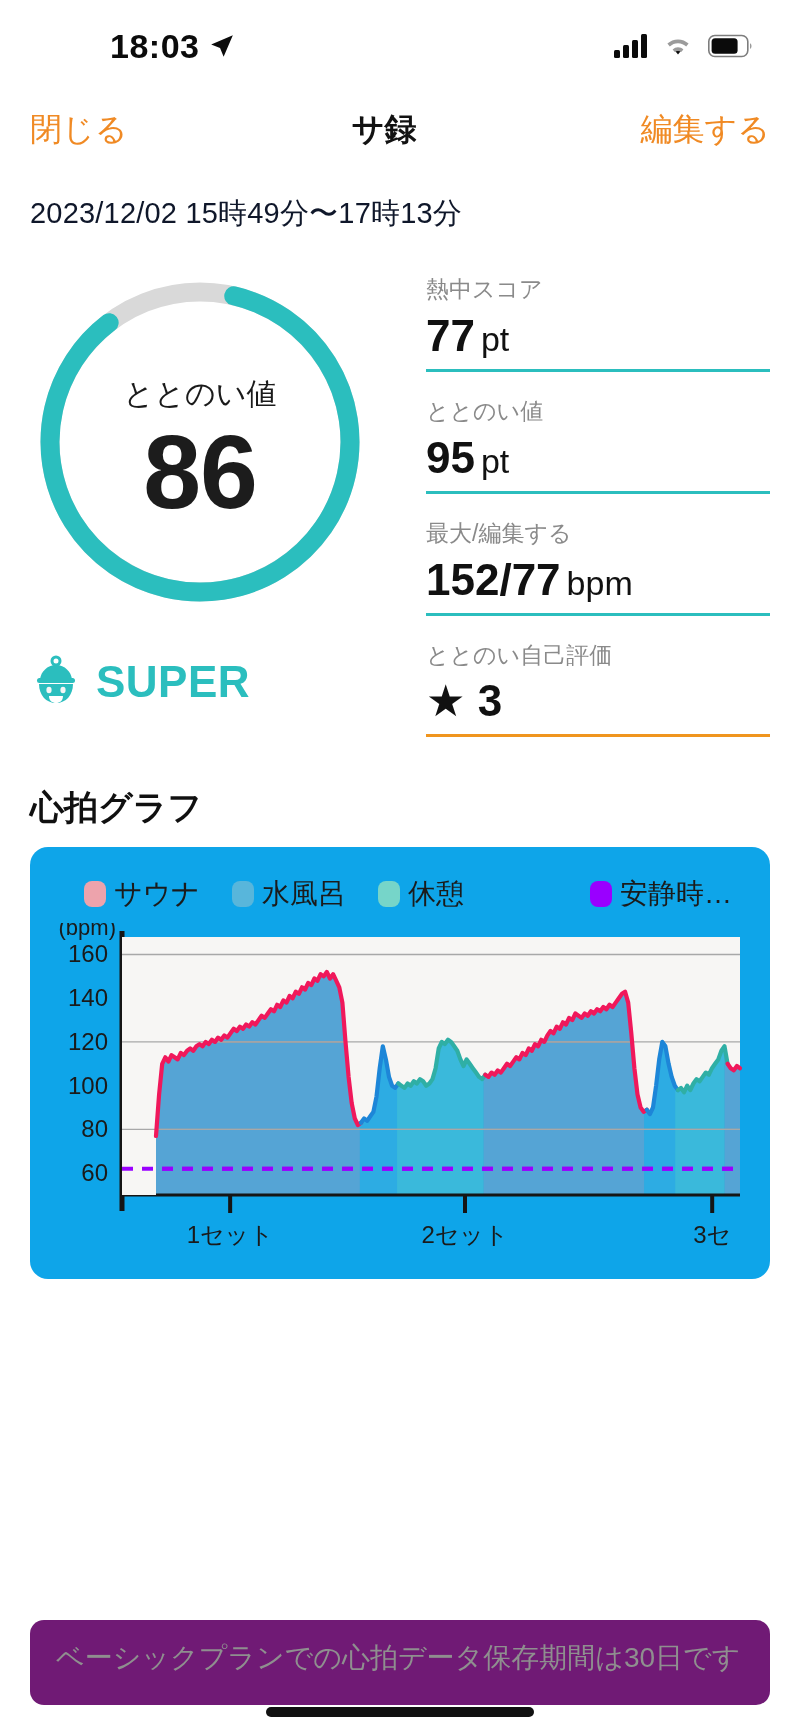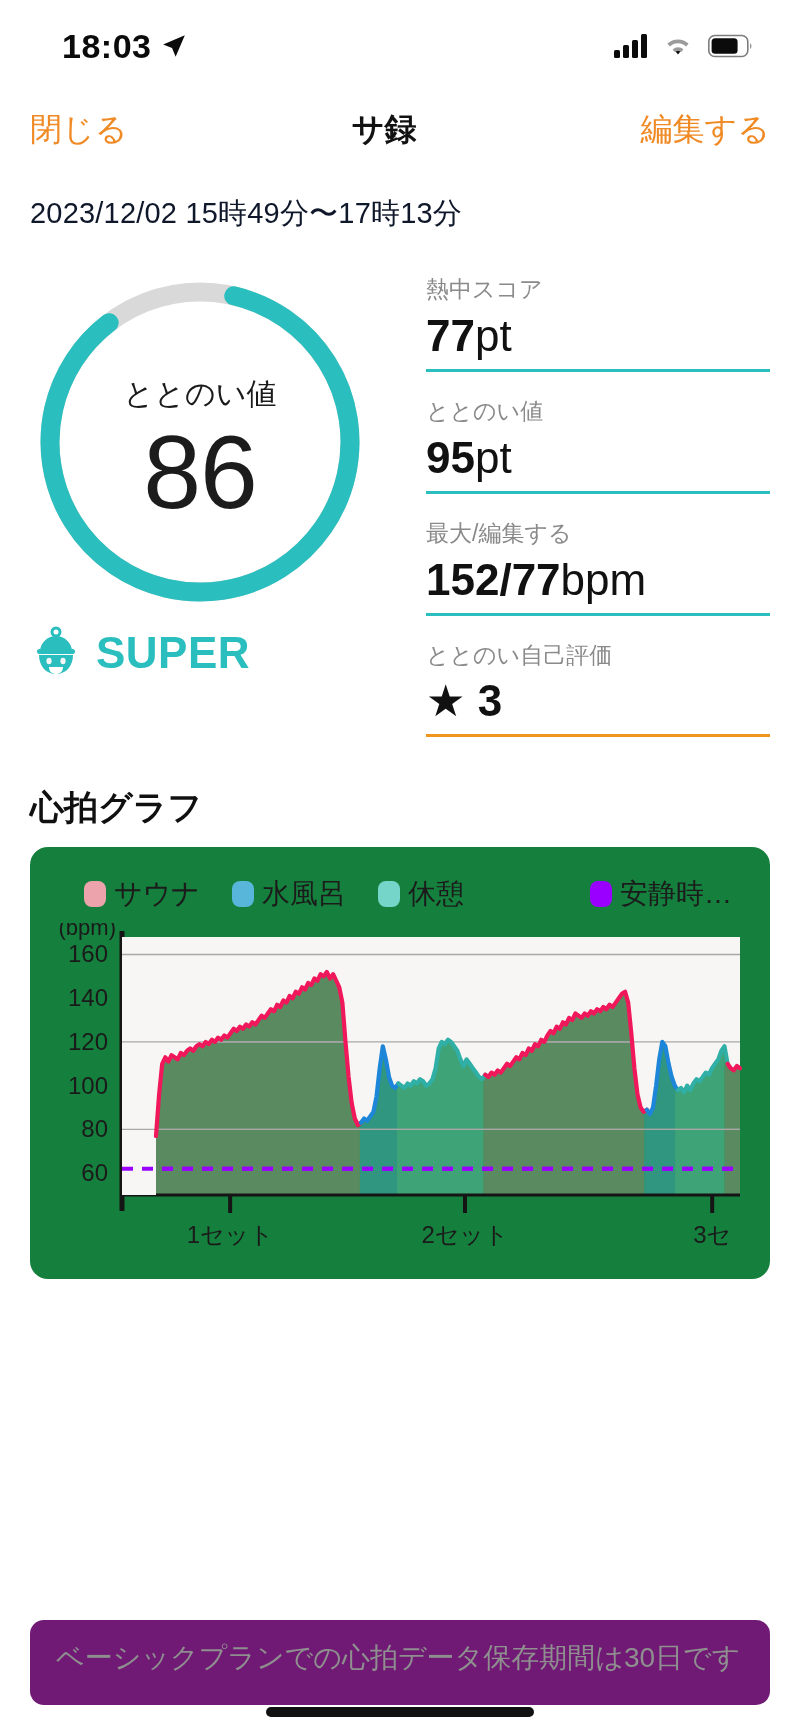--- a/index.html
+++ b/index.html
@@ -9,20 +9,21 @@
     font-family: "Liberation Sans", "DejaVu Sans", sans-serif;
     overflow: hidden;
   }
   body { position: relative; }
 
   
   .statusbar {
     height: 92px;
     display: flex; align-items: center; justify-content: space-between;
     padding: 0 46px 0 62px;
+    margin-left: 48px;
   }
   .sb-left { display: flex; align-items: center; gap: 10px; }
   .sb-time { font-size: 34px; font-weight: 600; color: #0b0b0b; letter-spacing: 0.5px; }
   .sb-right { display: flex; align-items: center; gap: 14px; }
   .icon-loc svg, .icon-cell svg, .icon-wifi svg, .icon-batt svg { display: block; }
 
   
   .navbar {
     height: 76px;
     display: flex; align-items: center; justify-content: space-between;
@@ -47,41 +48,41 @@
     display: flex; flex-direction: column; 
   }
   .gauge-wrap { position: relative; width: 340px; height: 340px; margin-top: 10px; }
   .gauge-wrap svg { display: block; }
   .gauge-center {
     position: absolute; inset: 0;
     display: flex; flex-direction: column; align-items: center; justify-content: center;
     padding-top: 16px;
   }
   .gauge-label { font-size: 30px; color: #1a1a1a; font-weight: 500; }
-  .gauge-value { font-size: 104px; font-weight: 400; color: #1c1c1c; line-height: 1.02; margin-top: 4px; letter-spacing: -1px; }
-
-  .rank-row { display: flex; align-items: center; gap: 14px; margin-top: 11px; }
+  .gauge-value { font-size: 104px; font-weight: 700; color: #1c1c1c; line-height: 1.02; margin-top: 4px; letter-spacing: -1px; }
+
+  .rank-row { display: flex; align-items: center; gap: 14px; margin-top: 40px; }
   .rank-text { font-size: 44px; font-weight: 800; color: #2BBEBE; letter-spacing: 0.5px; }
 
   
   .stats-col { flex: 1; padding-top: 12px; }
   .stat { padding-bottom: 8px; margin-bottom: 16px; }
   .stat-label { font-size: 23px; color: #8a8a8a; }
   .stat-value { font-size: 44px; font-weight: 800; color: #111; margin-top: 6px; white-space: nowrap; }
-  .stat-value .unit { font-size: 44px; font-weight: 400; color: #111; }
+  .stat-value .unit { font-size: 34px; font-weight: 400; color: #111; margin-left: 6px; }
   .stat-rule { height: 3px; background: #2BBEBE; margin-top: 8px; }
   .stat-rule.orange { background: #F0951E; }
   .star-line { font-size: 44px; font-weight: 800; color: #111; margin-top: 4px; }
 
   
   .chart-section { padding: 24px 30px 0 30px; }
   .chart-heading { font-size: 34px; font-weight: 700; color: #101010; }
   .chart-card {
     margin-top: 16px;
-    background: #15803d;
+    background: #0ea5e9;
     border-radius: 18px;
     padding: 22px 20px 26px 20px;
   }
   .legend { display: flex; align-items: center; padding: 6px 18px 10px 34px; }
   .legend-item { display: flex; align-items: center; gap: 8px; margin-right: 32px; font-size: 28px; color: #1b1b1b; }
   .legend-item:last-child { margin-right: 0; margin-left: auto; }
   .legend-dot { width: 22px; height: 26px; border-radius: 8px; display: inline-block; }
 
   .plot-wrap { position: relative; }
   .plot-wrap svg { display: block; width: 100%; }

